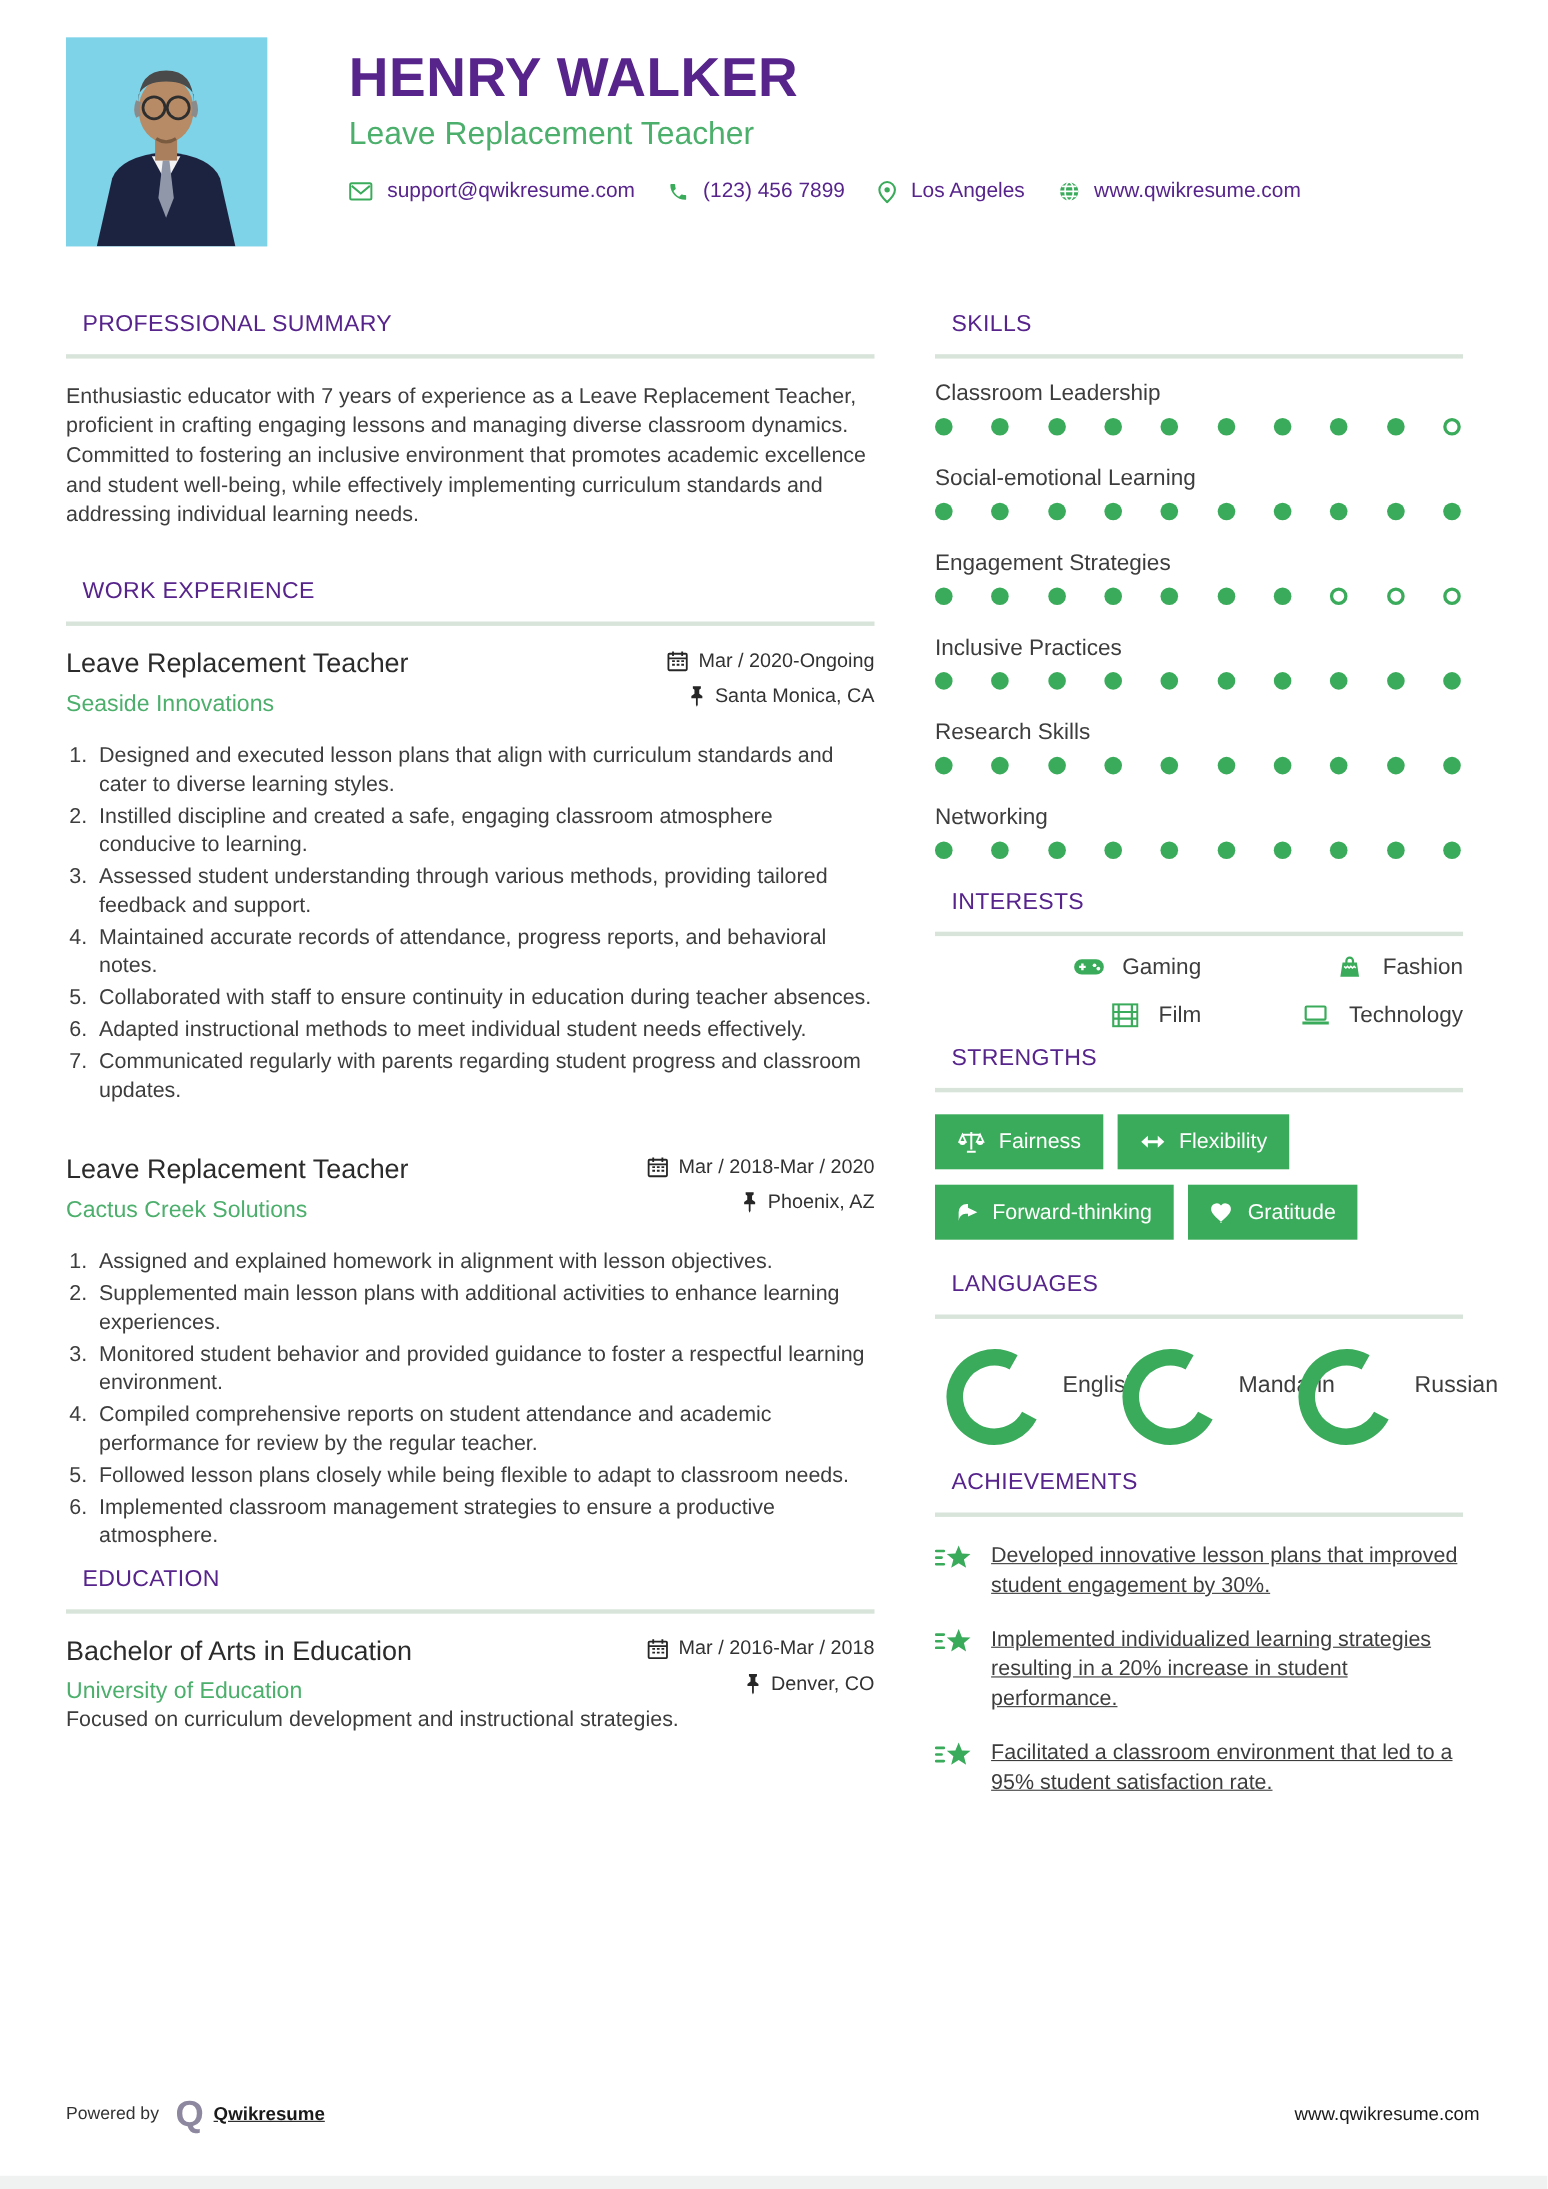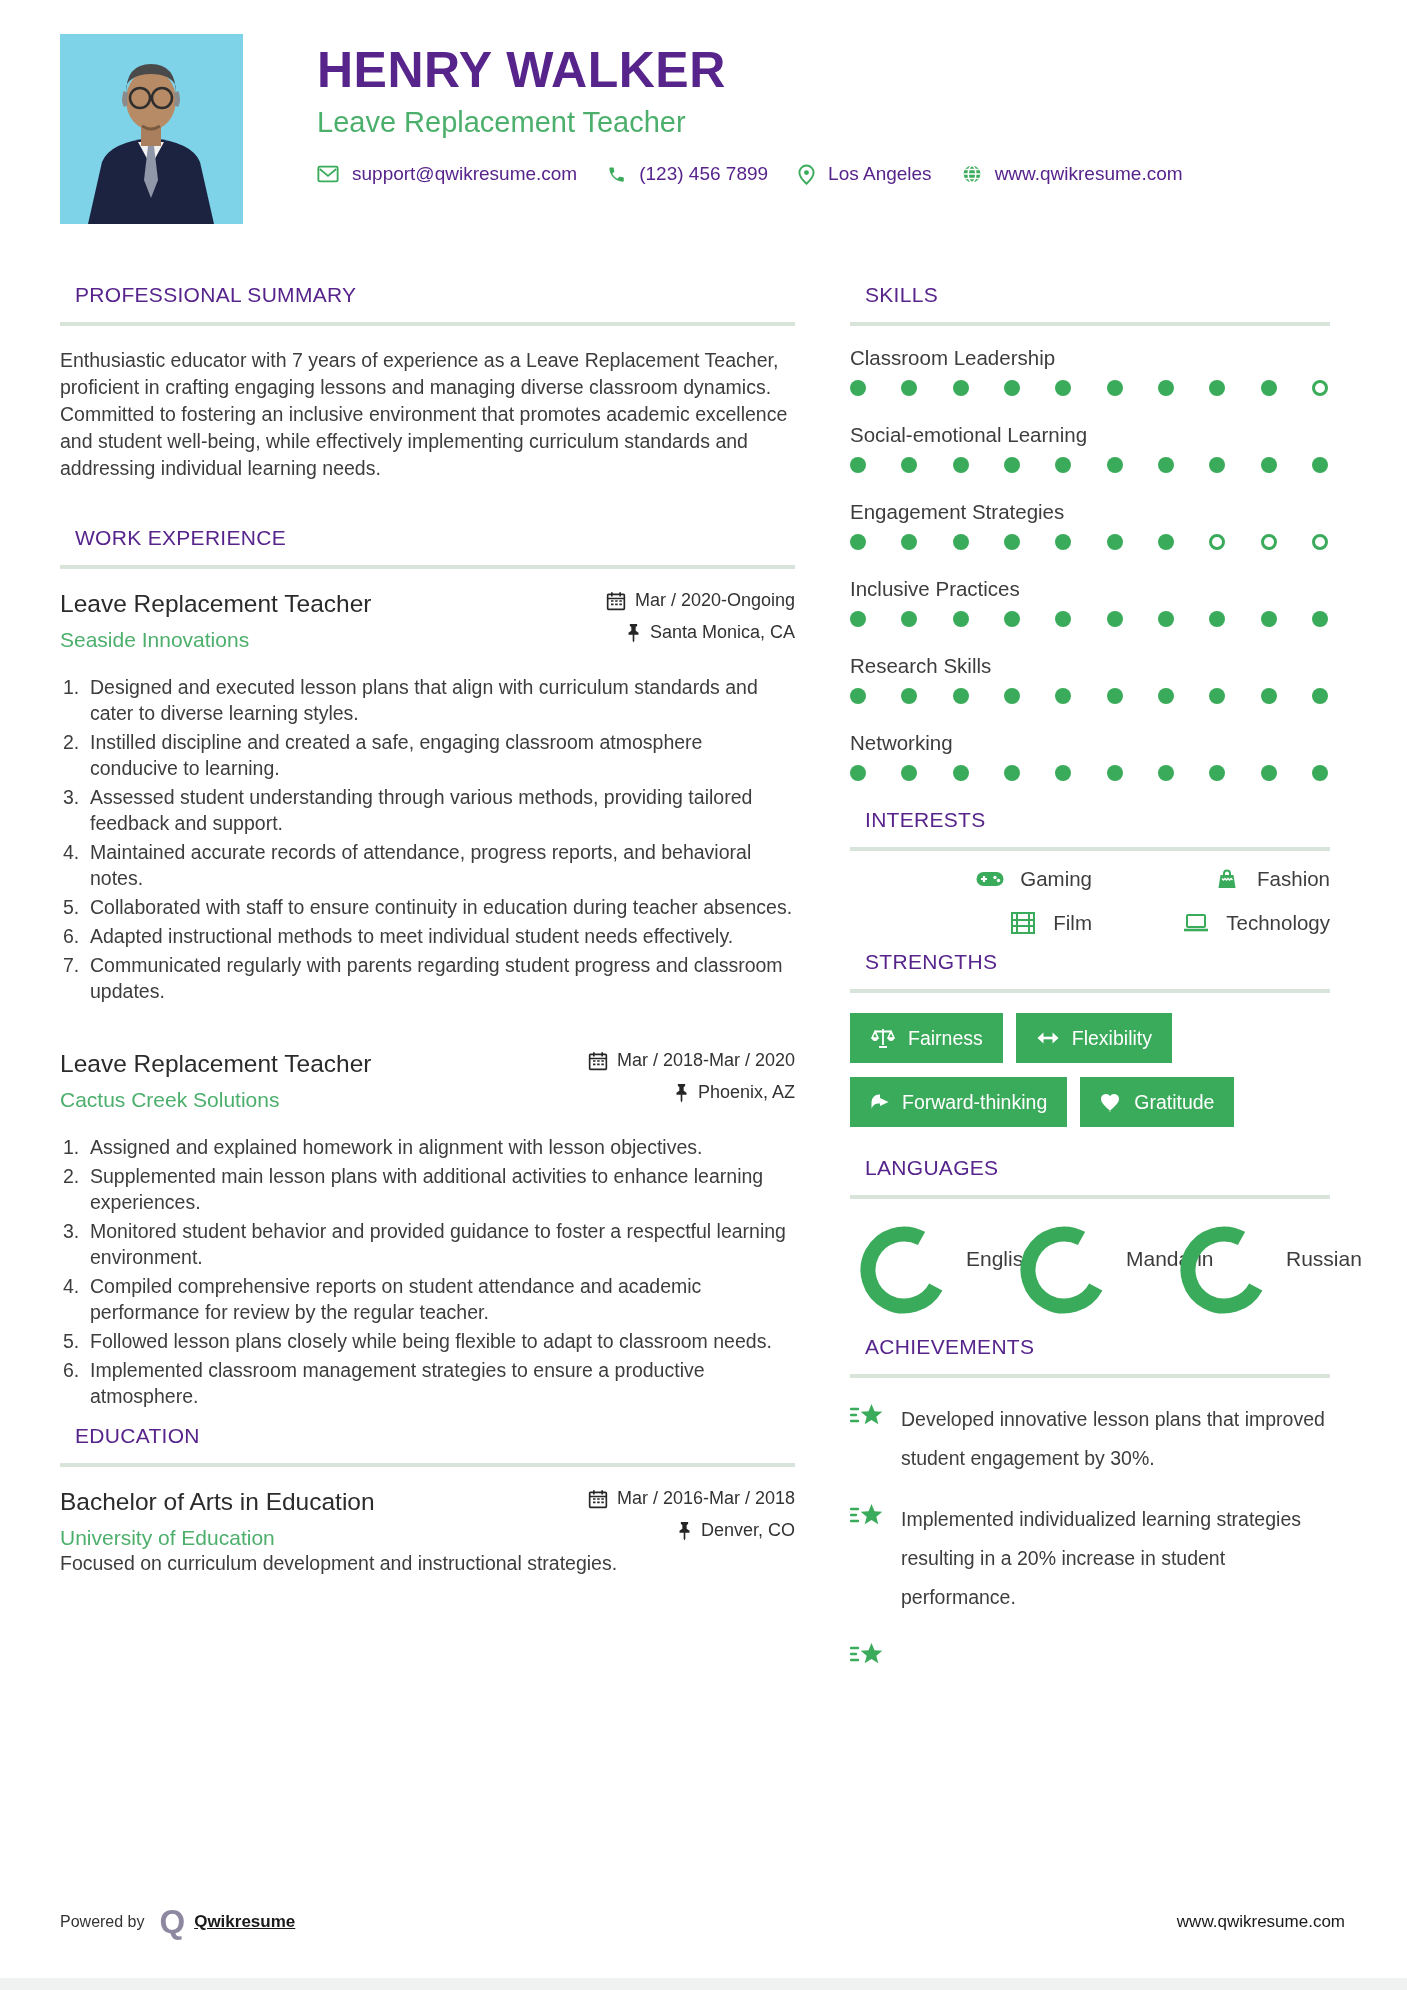--- a/index.html
+++ b/index.html
@@ -64,21 +64,21 @@
          font-size:19.5px;padding:0 20px;margin:0 13px 14px 0;}
   .badge .bicon{display:flex;align-items:center;margin-right:12px;}
   
   .mt-lang{margin-top:38px;}
   .langs{display:flex;margin-top:25px;}
   .lang{width:160px;display:flex;flex-direction:row;}
   .lang .ring{margin-left:8px;}
   .lang-name{margin-top:23px;font-size:21px;color:var(--text);margin-left:16px;}
   
   .mt-ach{margin-top:46px;}
-  .ach-item{display:flex;margin-top:22px;font-size:19.5px;line-height:39px;color:var(--text);}
+  .ach-item{display:flex;margin-top:22px;font-size:19.5px;line-height:27px;color:var(--text);text-decoration:underline;}
   .ach-item .aicon{flex:none;margin-right:17px;margin-top:3px;}
   
   .footer{position:absolute;left:60px;right:62px;top:1905px;display:flex;align-items:center;}
   .powered{font-size:16px;color:#333;}
   .qlogo{font-size:33px;font-weight:bold;color:#8e87a0;margin:0 9px 0 15px;line-height:1;}
   .brand{font-size:17px;color:#1a1a1a;text-decoration:underline;font-weight:bold;}
   .site{margin-left:auto;font-size:17px;color:#1a1a1a;}
   .bottom-strip{position:absolute;bottom:0;left:0;width:100%;height:12px;background:#f0f1f1;}
 </style>
 </head>
@@ -485,20 +485,21 @@
                 <path d="M1 6h7M1 12h5M1 18h7" stroke="#3aab5a" stroke-width="2.4" stroke-linecap="round" fill="none"></path>
                 <path d="M21.5 1l3 7.3 7.8.4-6 5 2 7.6-6.8-4.2-6.8 4.2 2-7.6-6-5 7.8-.4z" fill="#3aab5a"></path>
               </svg></span>
             <div>Implemented individualized learning strategies resulting in a 20% increase in student performance.</div>
           </div>
           <div class="ach-item">
             <span class="aicon"><svg width="34" height="26" viewBox="0 0 34 26">
                 <path d="M1 6h7M1 12h5M1 18h7" stroke="#3aab5a" stroke-width="2.4" stroke-linecap="round" fill="none"></path>
                 <path d="M21.5 1l3 7.3 7.8.4-6 5 2 7.6-6.8-4.2-6.8 4.2 2-7.6-6-5 7.8-.4z" fill="#3aab5a"></path>
               </svg></span>
+            <div>Facilitated a classroom environment that led to a 95% student satisfaction rate.</div>
           </div>
         </div>
     </div>
   </div>
 
   <div class="footer">
     <span class="powered">Powered by</span>
     <span class="qlogo">Q</span>
     <span class="brand">Qwikresume</span>
     <span class="site">www.qwikresume.com</span>

